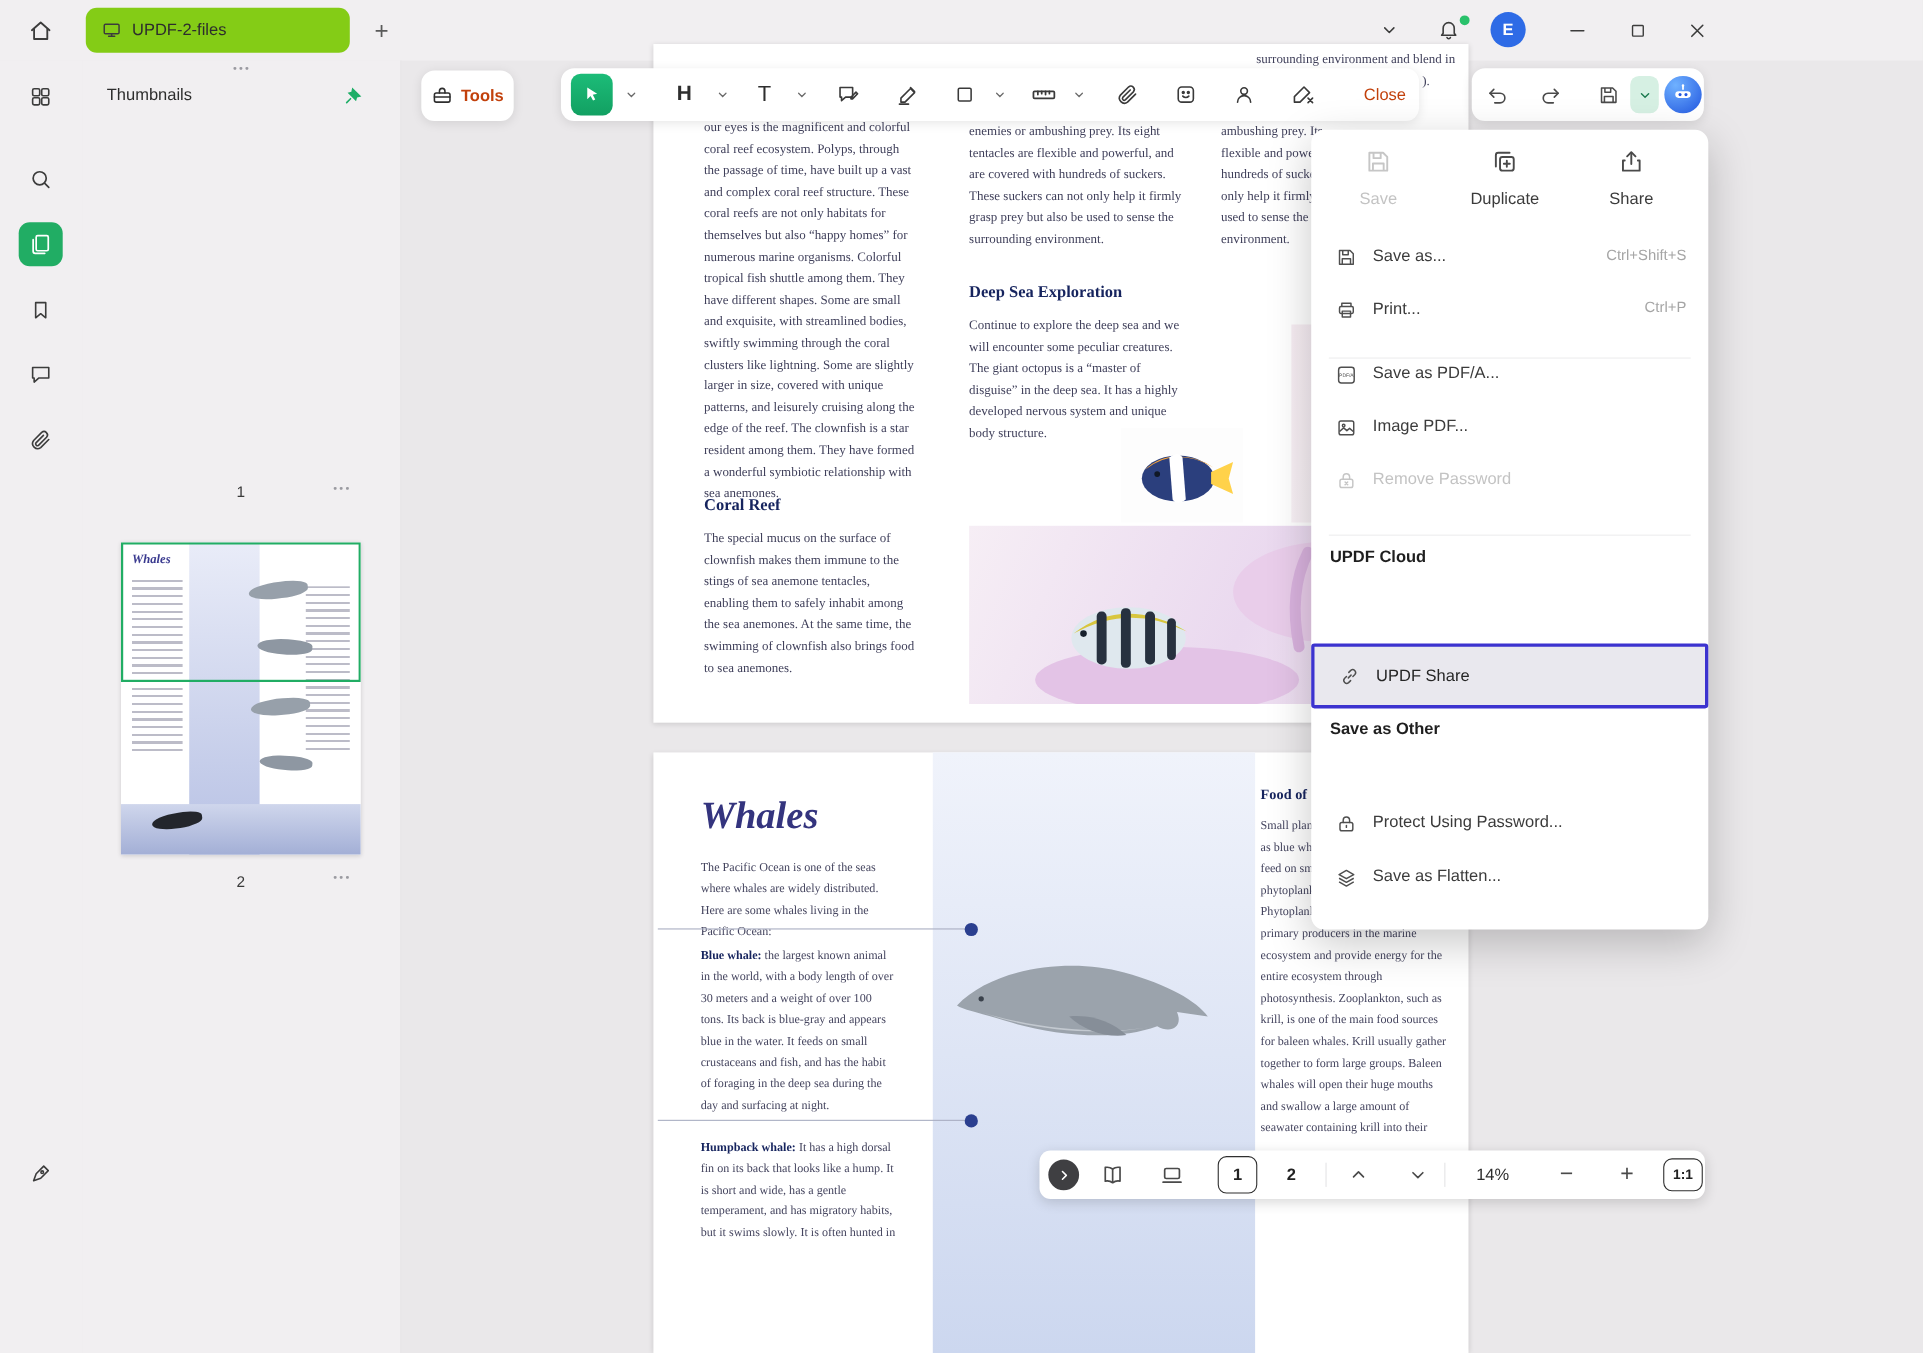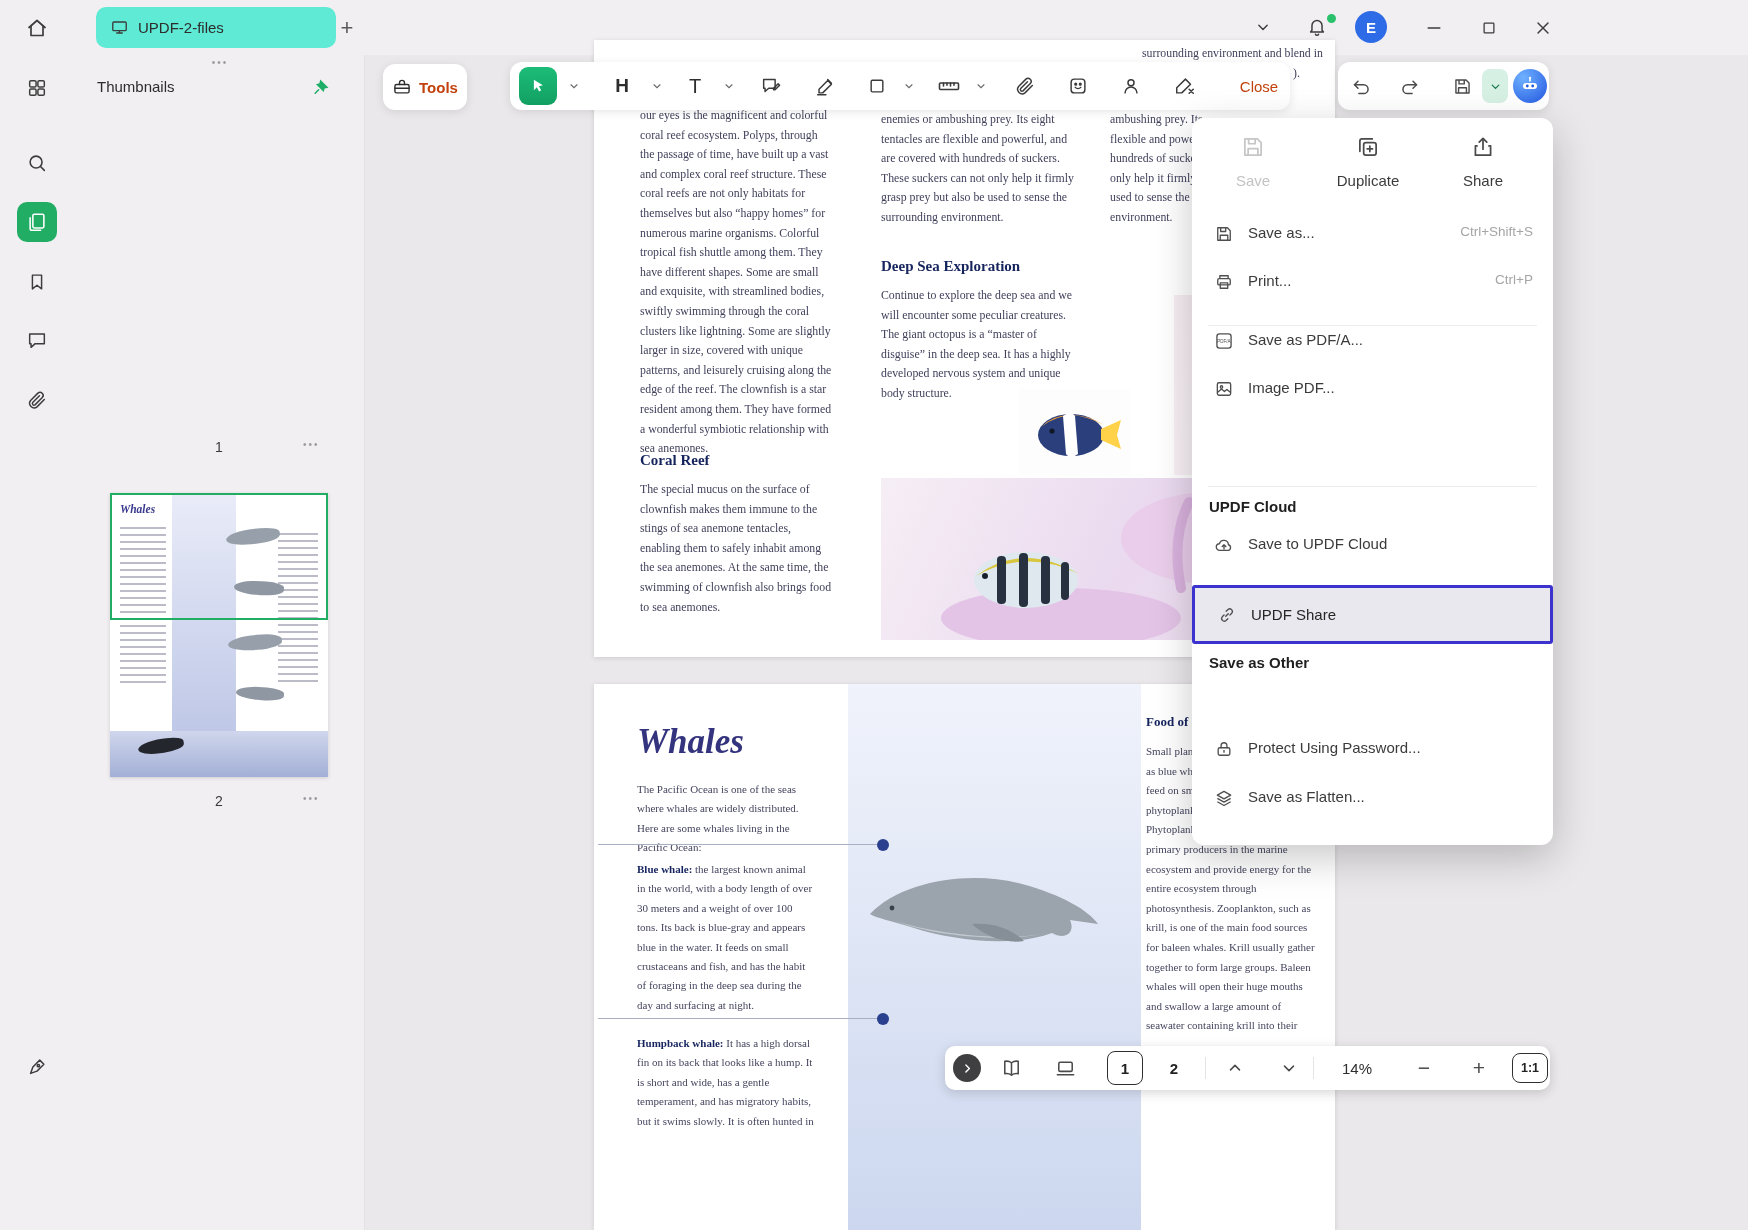--- a/index.html
+++ b/index.html
@@ -3,21 +3,21 @@
 <meta charset="utf-8">
 <style>
   html,body{margin:0;padding:0}
   body{width:1748px;height:1230px;position:relative;overflow:hidden;
        background:#eae8ea;font-family:"Liberation Sans",sans-serif;-webkit-font-smoothing:antialiased}
   .abs{position:absolute}
   .btn{display:flex;align-items:center;justify-content:center;cursor:pointer}
   svg{display:block}
   
   #titlebar{position:absolute;left:0;top:0;width:1748px;height:55px;background:#f1eff1}
-  #tab{position:absolute;left:96px;top:7px;width:240px;height:41px;background:#5eead4;border-radius:10px;
+  #tab{position:absolute;left:78px;top:7px;width:240px;height:41px;background:#84cc16;border-radius:10px;
        display:flex;align-items:center;gap:9px;padding-left:14px;box-sizing:border-box;cursor:pointer}
   #tab .tt{font-size:15px;color:#2d2d2d}
   .avatar{position:absolute;left:1355px;top:11px;width:32px;height:32px;border-radius:50%;
        background:#2e6be6;color:#fff;font-size:15px;font-weight:700;display:flex;align-items:center;justify-content:center;cursor:pointer}
   .belldot{position:absolute;left:1325px;top:12px;width:9px;height:9px;border-radius:50%;background:#29c16b;border:2px solid #f1eff1}
   
   #rail{position:absolute;left:0;top:55px;width:75px;height:1175px;background:#f1eff1}
   .rbtn{position:absolute;left:13px;width:48px;height:48px;display:flex;align-items:center;justify-content:center;cursor:pointer}
   .rail-active{position:absolute;left:17px;top:147px;width:40px;height:40px;border-radius:10px;background:#21ad64;
        display:flex;align-items:center;justify-content:center;cursor:pointer}
@@ -496,31 +496,33 @@
   </div>
   <div class="mrow" style="top:261px">
     <svg width="20" height="20" viewBox="0 0 24 24" fill="none" stroke="#4f4f4f" stroke-width="1.6" stroke-linejoin="round">
         <rect x="4" y="4.5" width="16" height="15" rx="2"></rect>
         <circle cx="9" cy="9.5" r="1.4"></circle>
         <path d="M4.5 16l4.5-4 3.5 3 3-2.5 4 3.5"></path>
       </svg>
     <span class="ml">Image PDF...</span>
     <span class="ms"></span>
   </div>
+  <div class="mrow disabled" style="top:309px">
+    <svg width="20" height="20" viewBox="0 0 24 24" fill="none" stroke="#c6c6c6" stroke-width="1.6" stroke-linecap="round" stroke-linejoin="round">
+        <rect x="5" y="10.5" width="14" height="9" rx="2"></rect>
+        <path d="M8.5 10.5V8a3.5 3.5 0 0 1 7 0v2.5"></path>
+        <path d="M10.6 13.5l2.8 2.8M13.4 13.5l-2.8 2.8"></path>
+      </svg>
+    <span class="ml">Remove Password</span>
+    <span class="ms"></span>
+  </div>
 
   <div class="mdiv" style="top:368px"></div>
   <div class="sechdr" style="top:380px">UPDF Cloud</div>
 
-  <div class="mrow" style="top:417px">
-    <svg width="20" height="20" viewBox="0 0 24 24" fill="none" stroke="#4f4f4f" stroke-width="1.6" stroke-linecap="round" stroke-linejoin="round">
-        <path d="M7 18.5a4 4 0 0 1-.5-8 5.5 5.5 0 0 1 10.8 1.2 3.5 3.5 0 0 1-.3 6.8z"></path>
-        <path d="M12 16.8v-5.2M9.8 13.8 12 11.6l2.2 2.2"></path>
-      </svg>
-    <span class="ml">Save to UPDF Cloud</span>
-  </div>
 
   <div id="sharebox">
     <svg width="20" height="20" viewBox="0 0 24 24" fill="none" stroke="#4f4f4f" stroke-width="1.6" stroke-linecap="round" stroke-linejoin="round">
         <path d="M10.5 13.5l3-3"></path>
         <path d="M8.5 12l-2.2 2.2a3.2 3.2 0 0 0 4.5 4.5L13 16.5"></path>
         <path d="M15.5 12l2.2-2.2a3.2 3.2 0 0 0-4.5-4.5L11 7.5"></path>
       </svg>
     <span class="ml">UPDF Share</span>
   </div>
 

